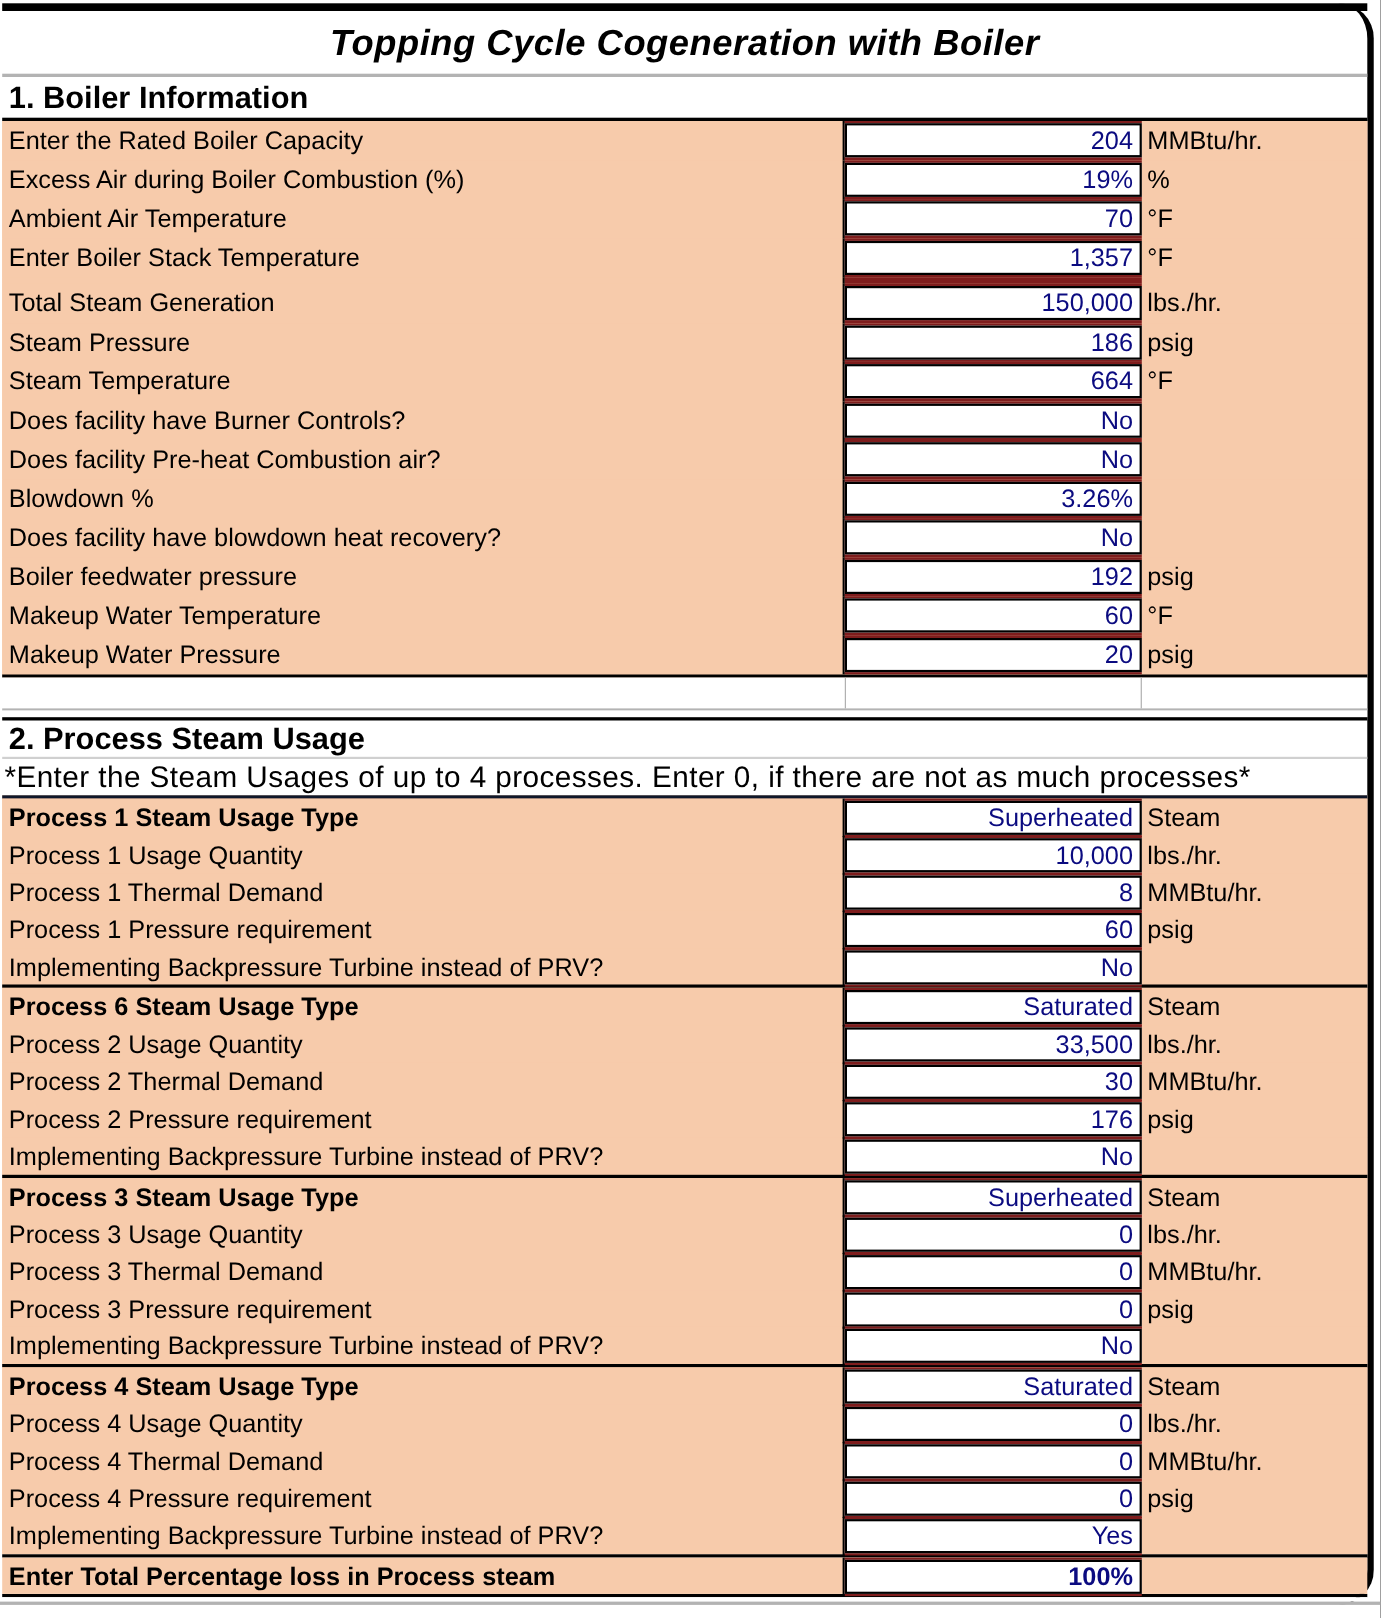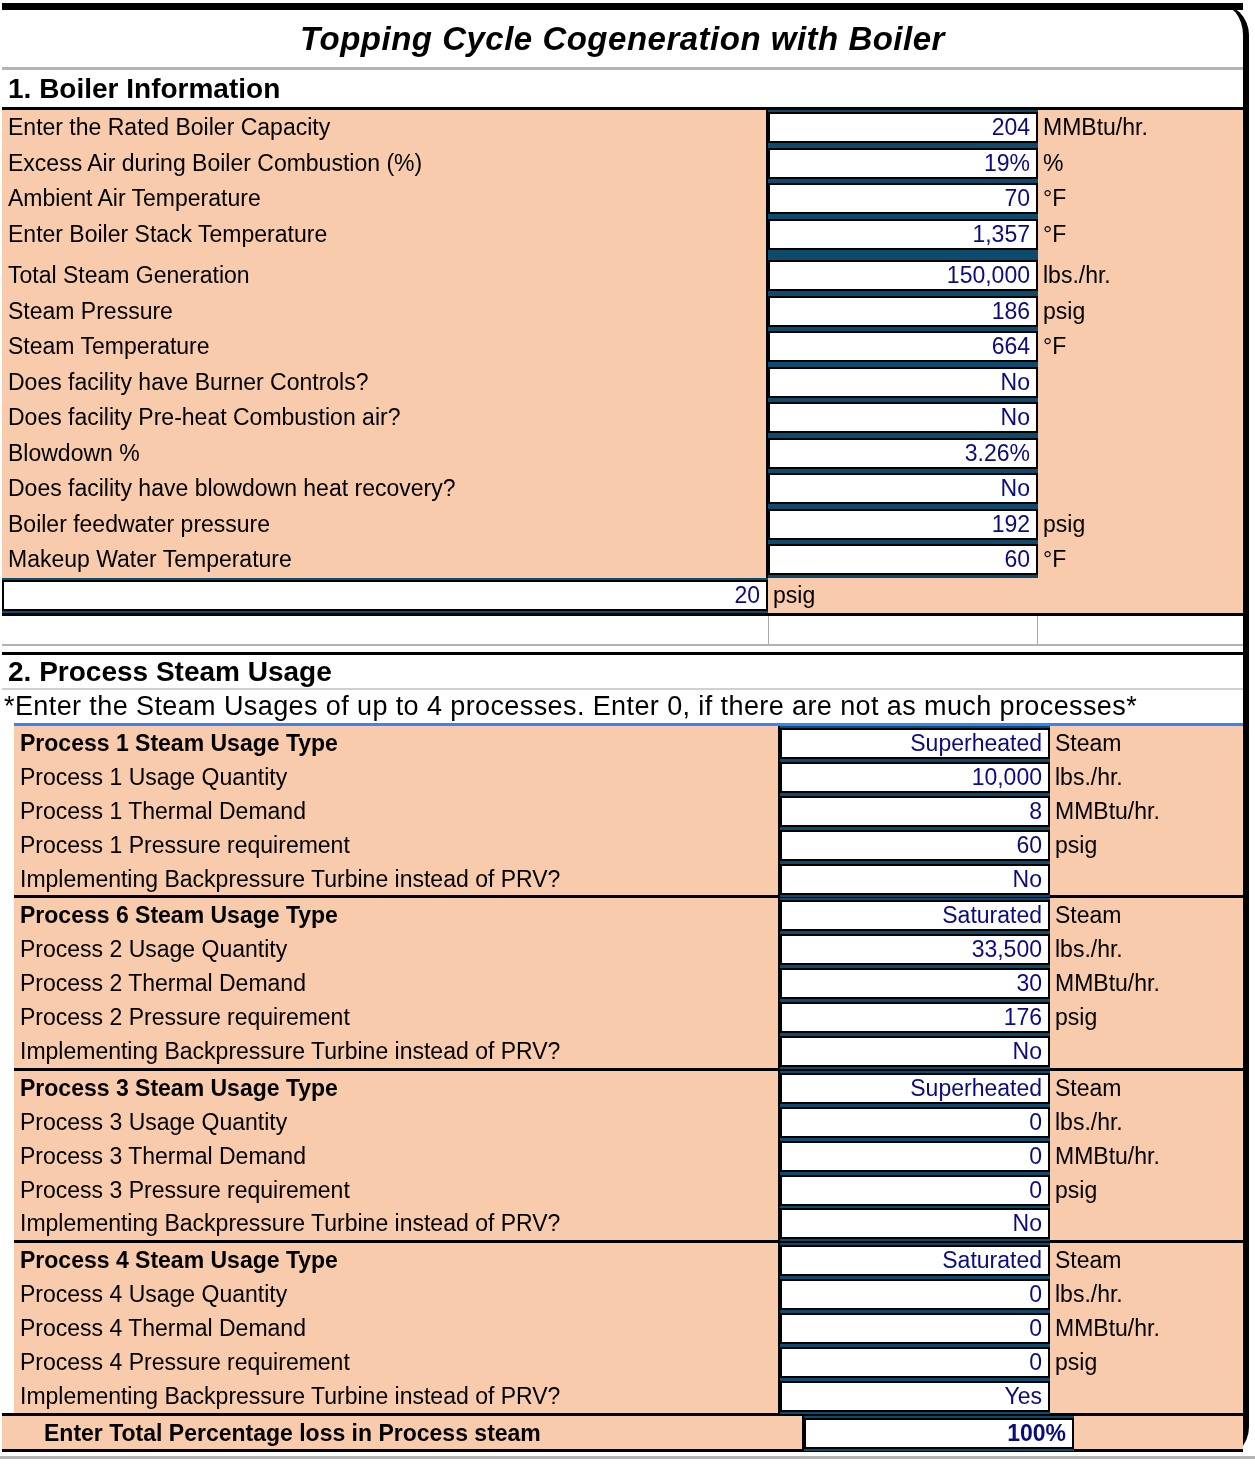--- a/index.html
+++ b/index.html
@@ -19,34 +19,34 @@
   .grayline{height:3px;background:var(--gray);}
   .sheader{height:40px;display:flex;align-items:center;padding-left:6px;font-weight:bold;font-size:28px;}
   .s1header{border-bottom:3px solid #000;}
   .tbl{background:var(--salmon);}
   .s1tbl{border-bottom:3px solid #000;}
   .drow{display:grid;grid-template-columns:766px 270px 1fr;height:var(--rh1);background:var(--salmon);}
   .ptable .drow{height:var(--rh2);}
   .sprow{display:grid;grid-template-columns:766px 270px 1fr;height:6px;background:var(--salmon);}
   .c{display:flex;align-items:center;}
   .lab{padding-left:6px;font-size:23px;border-right:2px solid #000;overflow:hidden;white-space:nowrap;}
-  .vcol{background:#0c4a6e;display:flex;}
+  .vcol{background:#7f1d1d;display:flex;}
   .vbox{flex:1;margin:2px 0;border:2px solid #000;background:#fff;display:flex;align-items:center;
         justify-content:flex-end;padding-right:6px;color:var(--navy);font-size:23px;}
   .unit{padding-left:5px;font-size:23px;overflow:hidden;white-space:nowrap;}
   .bold{font-weight:bold;}
   .emptyrow{display:grid;grid-template-columns:766px 270px 1fr;height:30px;background:#fff;border-bottom:2px solid var(--gray);}
   .emptyrow .ec2{border-left:1px solid #a9a9a9;border-right:1px solid #a9a9a9;}
   .gap6{height:6px;background:#fff;}
   .s2header{border-top:3px solid #000;border-bottom:2px solid #d0d0d0;height:38px;text-align:center;}
   .noterow{height:33px;display:flex;align-items:center;padding-left:2px;font-size:27px;letter-spacing:0.4px;white-space:nowrap;overflow:hidden;}
-  .ptable{border-top:3px solid #3b82f6;margin-left:12px;}
+  .ptable{border-top:3px solid #0f172a;}
   .block + .block{border-top:3px solid #000;}
   .totalwrap{border-top:3px solid #000;border-bottom:3px solid #000;}
-  .totalwrap .drow{height:33px;padding-left:36px;}
+  .totalwrap .drow{height:33px;}
   .bottomstrip{height:4px;background:#fff;}
   .bottomgray{height:3px;background:var(--gray);width:1255px;margin-left:-2px;}
 </style>
 </head>
 <body>
 
 <div class="page">
   <div class="sheet">
 
     <div class="topbar"></div>
@@ -150,20 +150,21 @@
           <div class="c unit">psig</div>
         </div>
         <div class="drow">
           <div class="c lab">Makeup Water Temperature</div>
           <div class="c vcol">
             <div class="vbox">60</div>
           </div>
           <div class="c unit">°F</div>
         </div>
         <div class="drow">
+          <div class="c lab">Makeup Water Pressure</div>
           <div class="c vcol">
             <div class="vbox">20</div>
           </div>
           <div class="c unit">psig</div>
         </div>
       </div>
 
     <div class="emptyrow">
       <div class="ec1"></div>
       <div class="ec2"></div>

